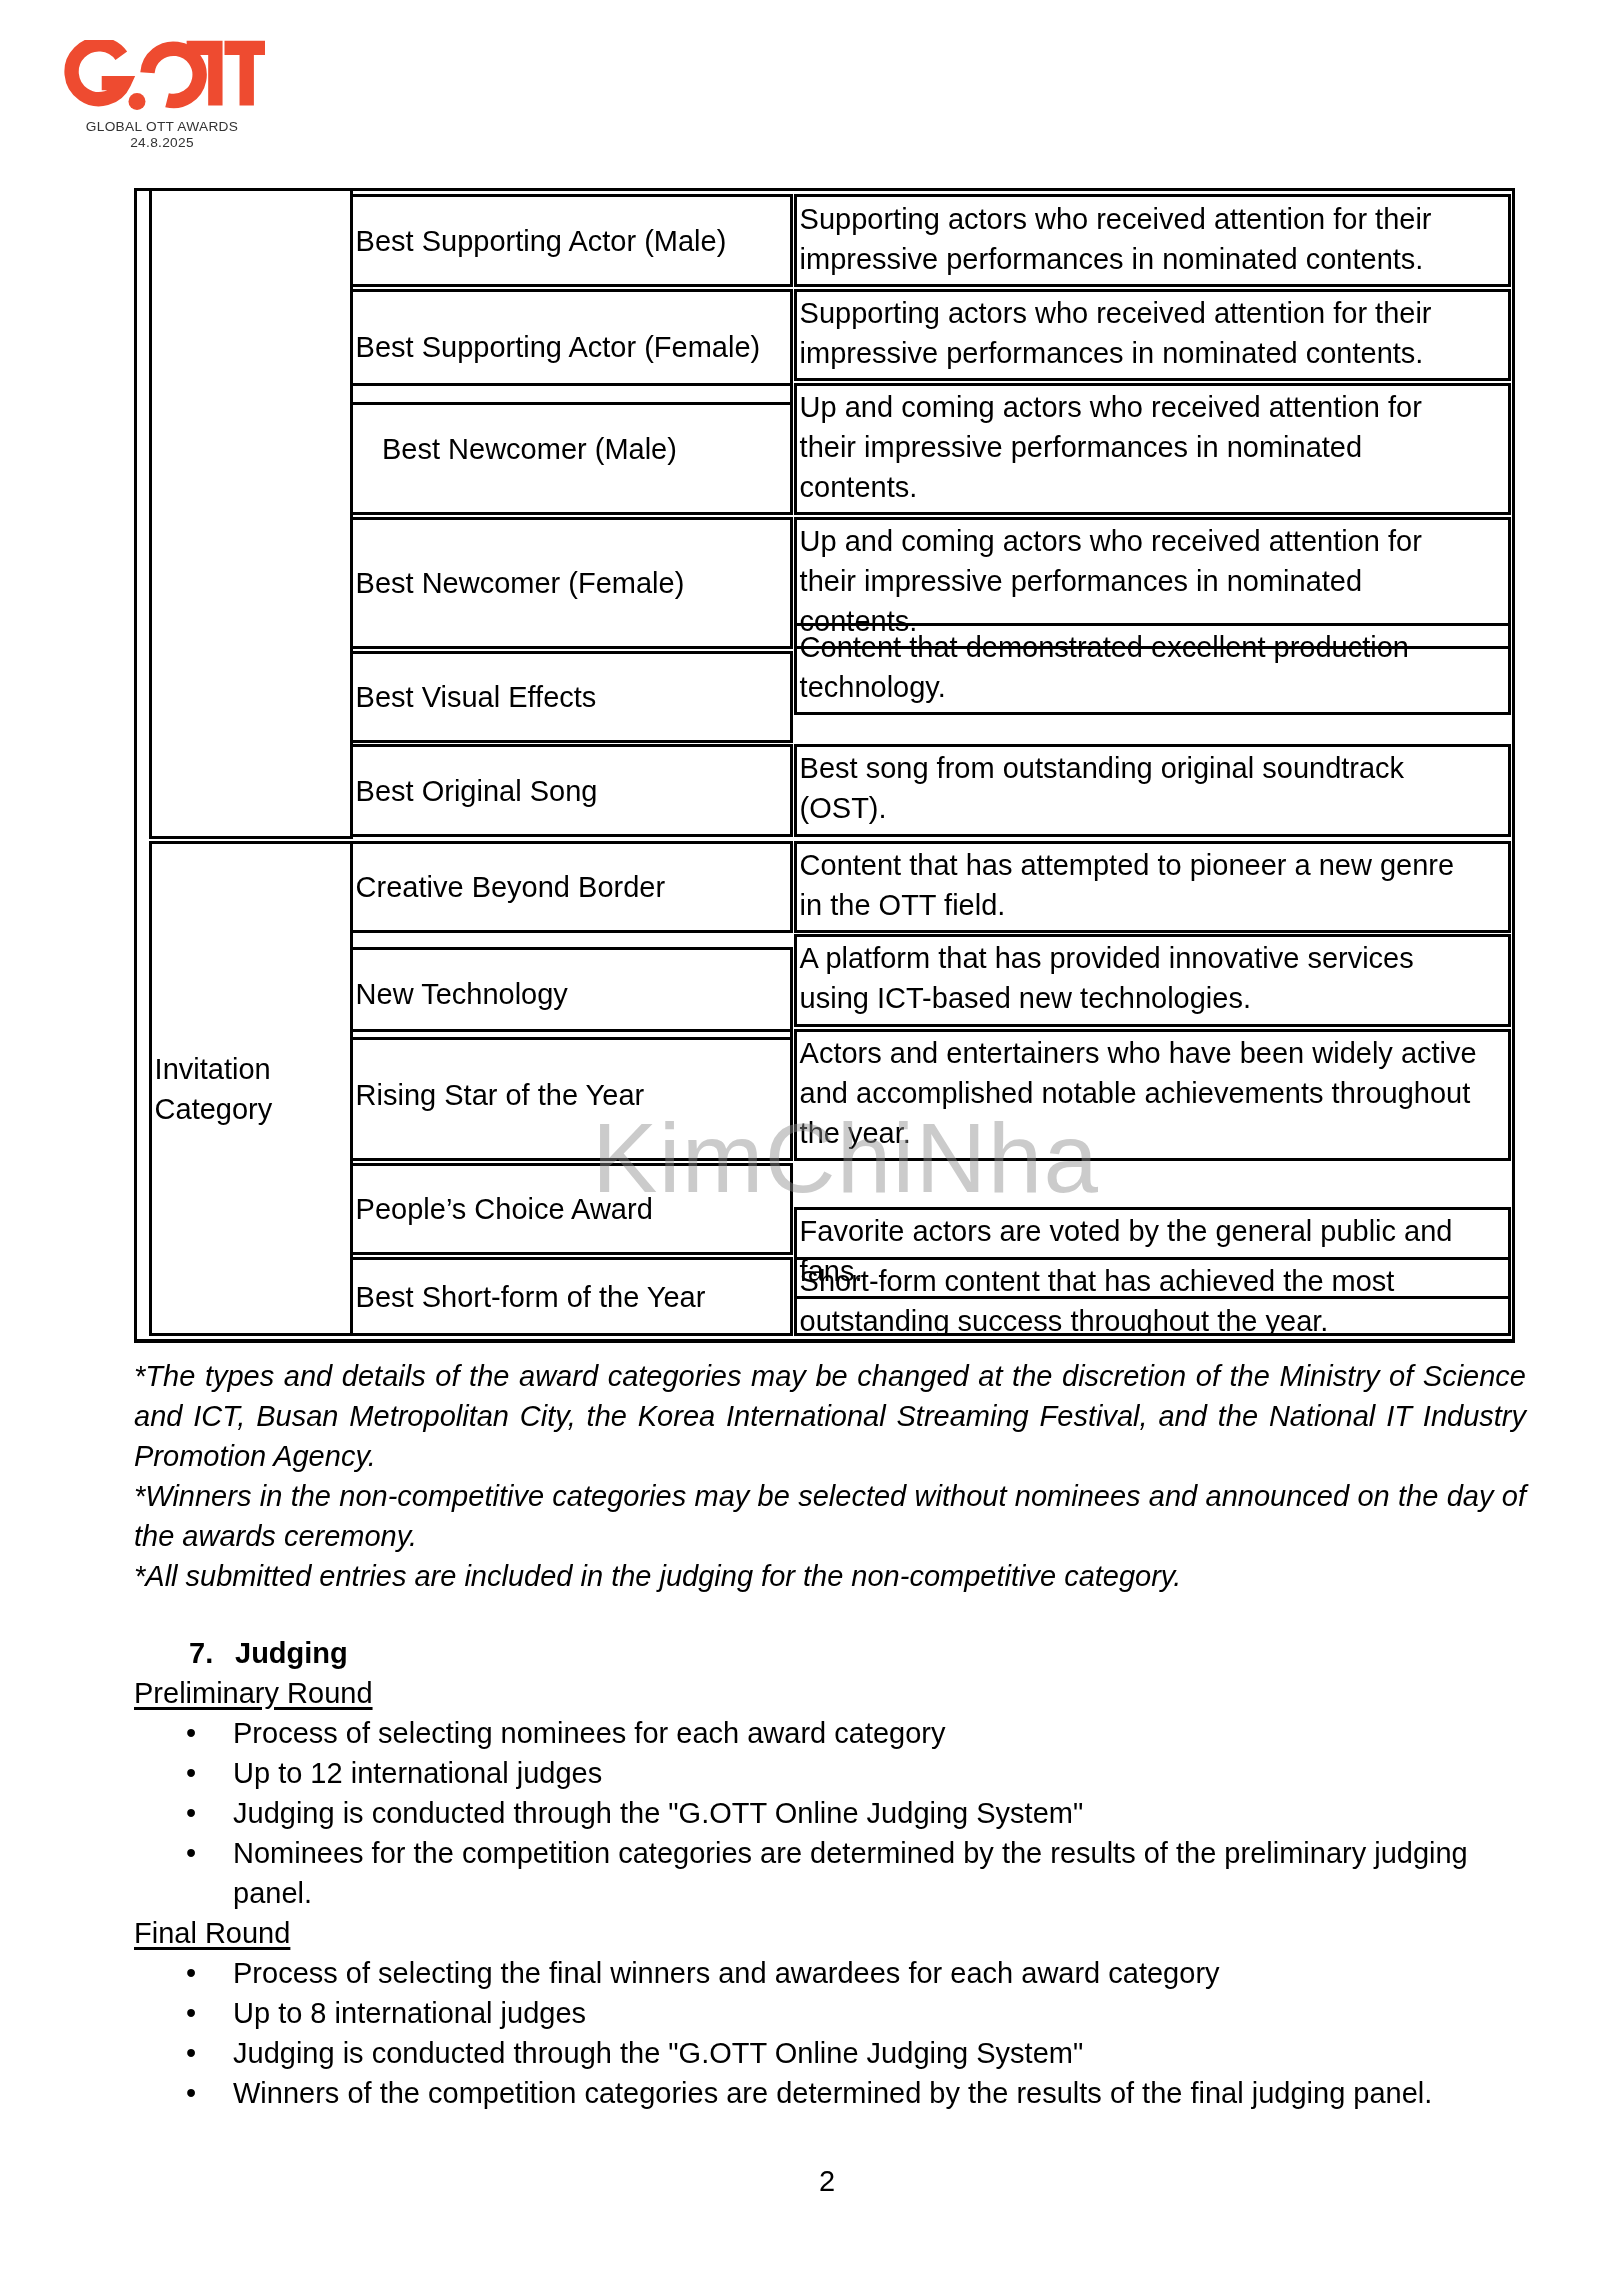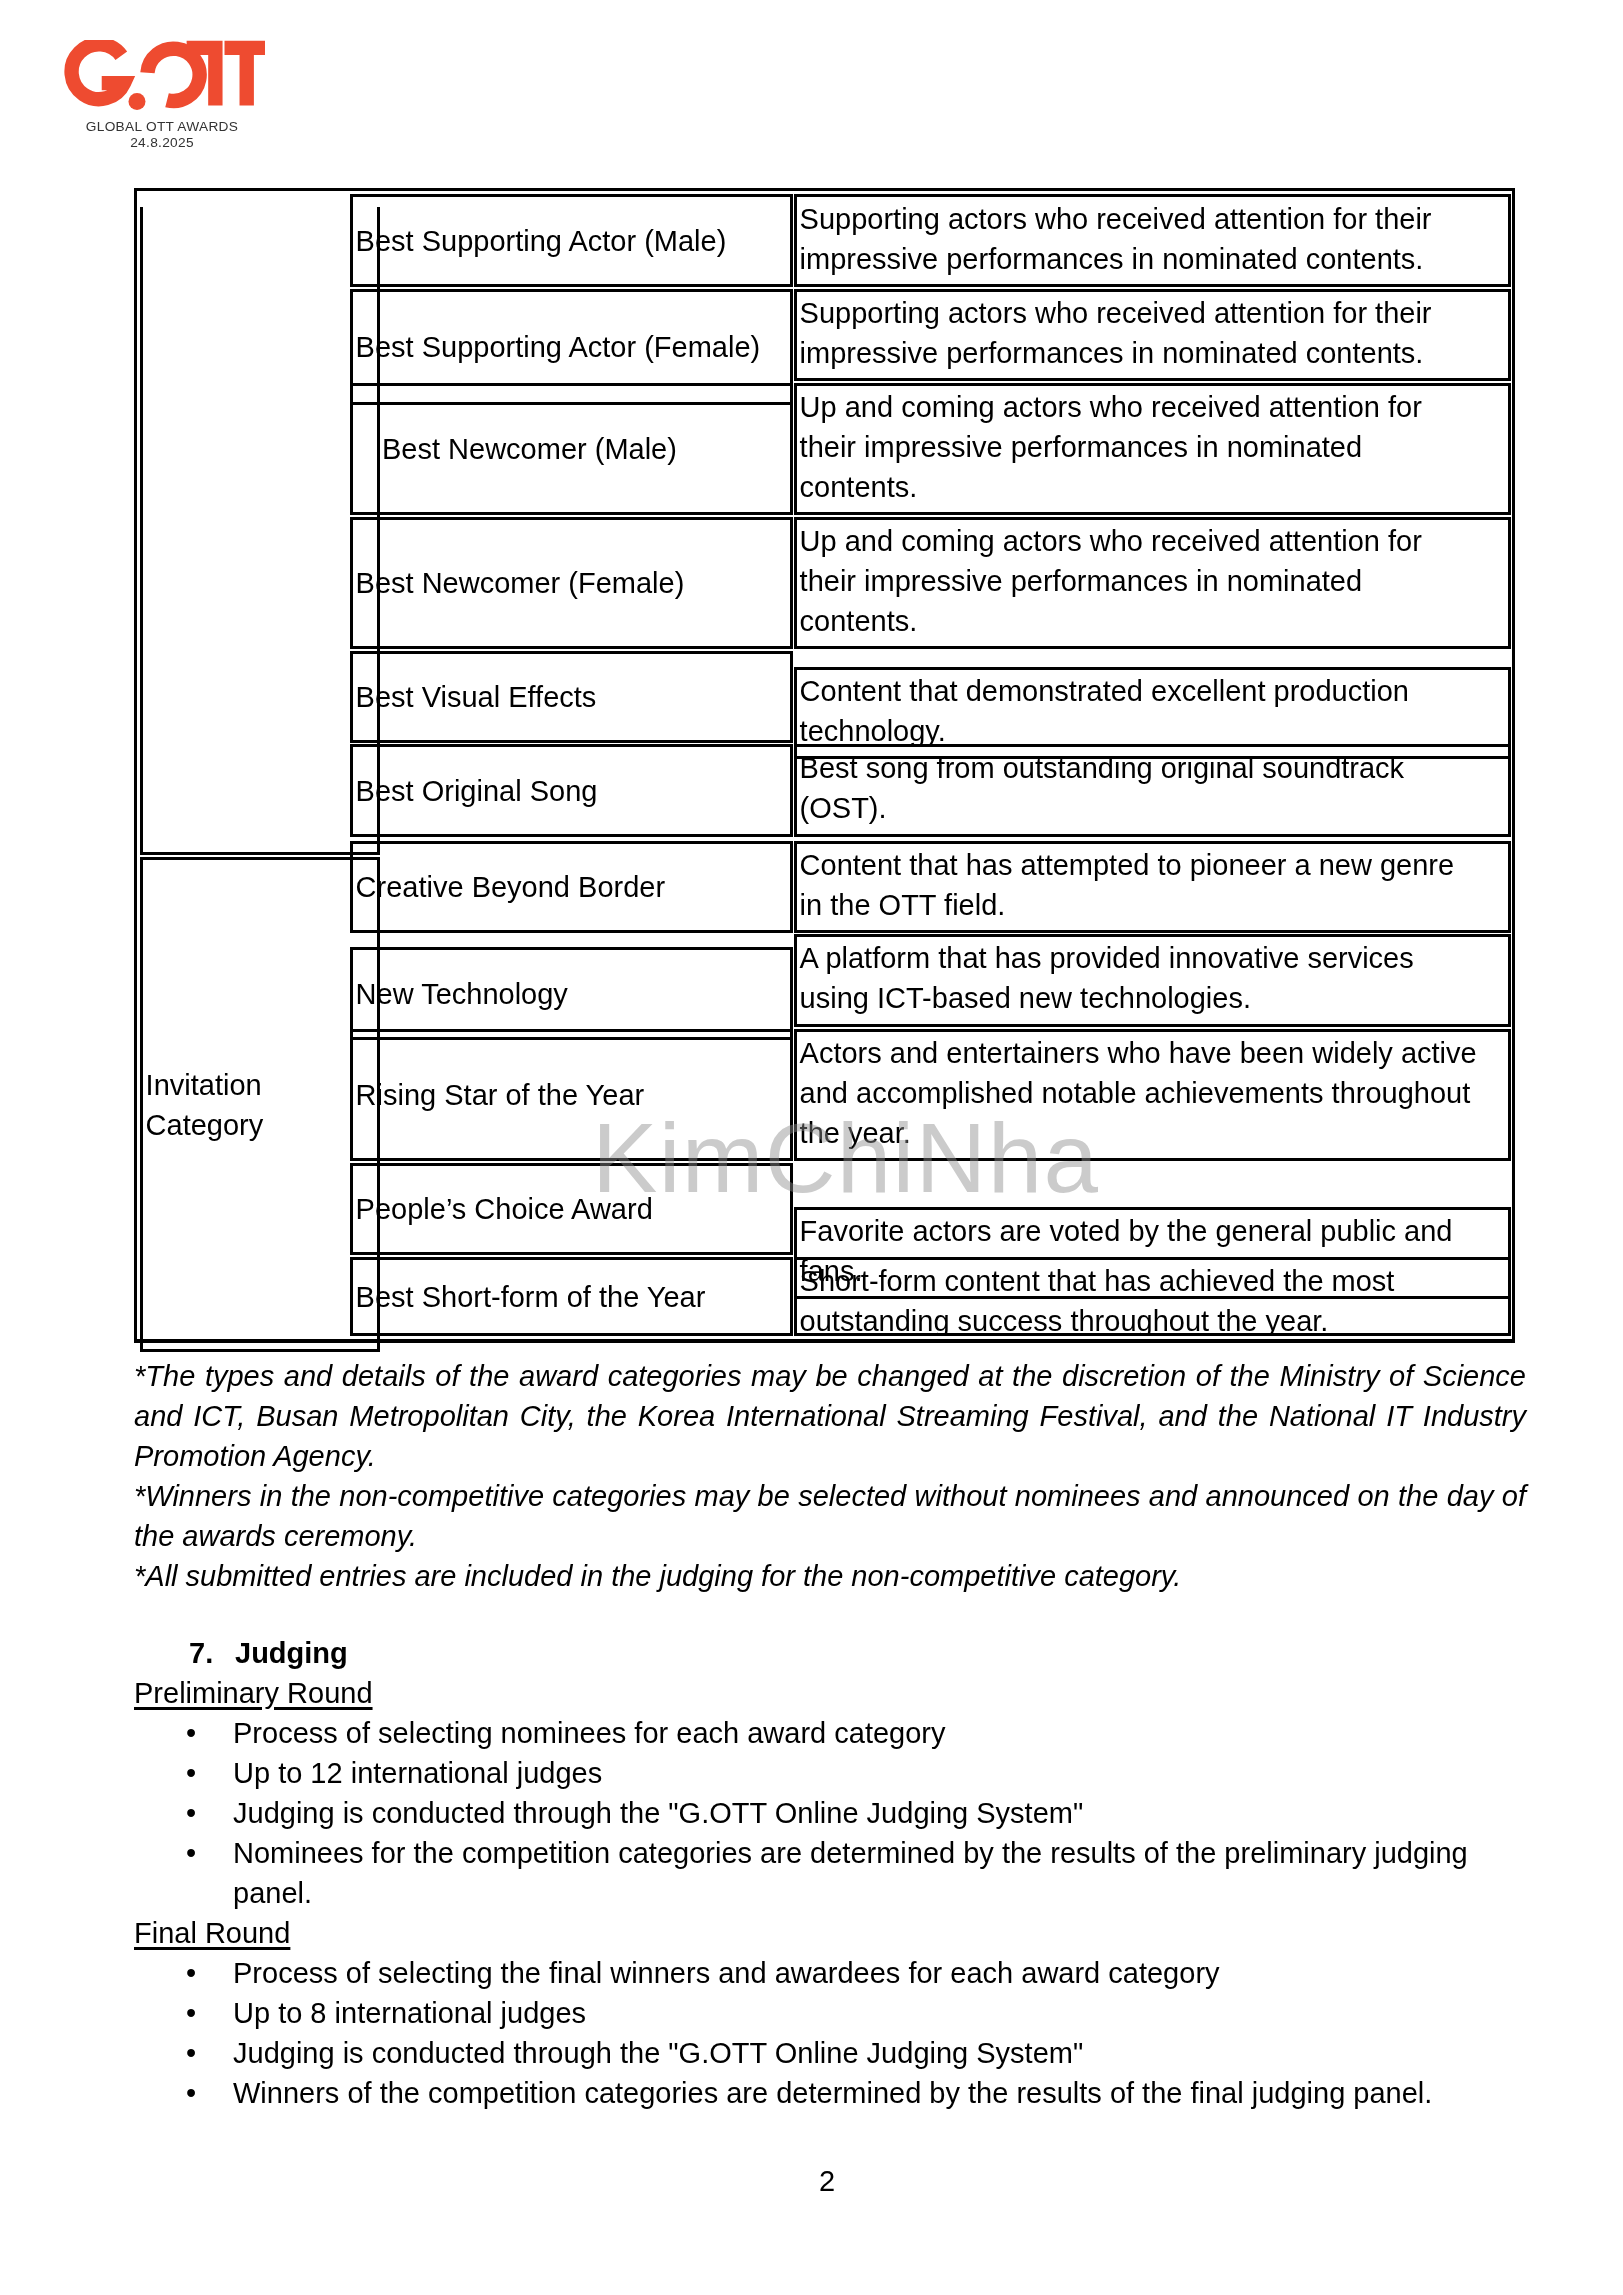--- a/index.html
+++ b/index.html
@@ -8,21 +8,21 @@
   .logo { position: absolute; left: 51px; top: 39px; width: 222px; height: 124px; }
   .logo-mark { position: absolute; left: 5.2px; top: 1.3px; width: 209px; height: 72px; }
   .logo-sub { position: absolute; left: 0; top: 80px; width: 222px; text-align: center;
               font-family: "Liberation Sans", sans-serif; font-size: 13.7px; color: #333; line-height: 16.4px; letter-spacing: 0.3px; }
 
   .table { position: absolute; left: 134px; top: 188px; width: 1381px; height: 1155px;
            border: 3.3px solid #000; box-sizing: border-box; border-bottom-width: 4.6px; }
   .cell { position: absolute; box-sizing: border-box; border: 3.3px solid #000;
           display: flex; align-items: center; font-size: 29px; line-height: 40px;
           padding: 0 2.6px; overflow: hidden; }
-  .cell.cat { left: 3px; width: 240px; margin-top: 16px; }
+  .cell.cat { left: 12px; width: 204px; }
   .cell.cat.first { border-top: none; }
   .cell.name { left: 213px; width: 443px; }
   .cell.desc { left: 657px; width: 717px; align-items: flex-start; padding-top: 1.3px; }
   .cell.desc span { display: block; }
 
   .notes { position: absolute; left: 134px; top: 1356px; width: 1392px; font-size: 29px;
            line-height: 40px; font-style: italic; text-align: justify; }
   .notes p { margin: 0; }
 
   .section { position: absolute; left: 134px; top: 1633px; width: 1393px; font-size: 29px; line-height: 40px; }
@@ -103,21 +103,21 @@
       <div>
     <span>Up and coming actors who received attention for</span>
     <span>their impressive performances in nominated</span>
     <span>contents.</span>
       </div>
     </div>
 
   <div class="cell name" style="top:460px; height:92px;">
       <span>Best Visual Effects</span>
     </div>
-  <div class="cell desc" style="top:476px; height:92px;">
+  <div class="cell desc" style="top:432px; height:92px;">
       <div>
     <span>Content that demonstrated excellent production</span>
     <span>technology.</span>
       </div>
     </div>
 
   <div class="cell name" style="top:553px; height:93px;">
       <span>Best Original Song</span>
     </div>
   <div class="cell desc" style="top:553px; height:93px;">

